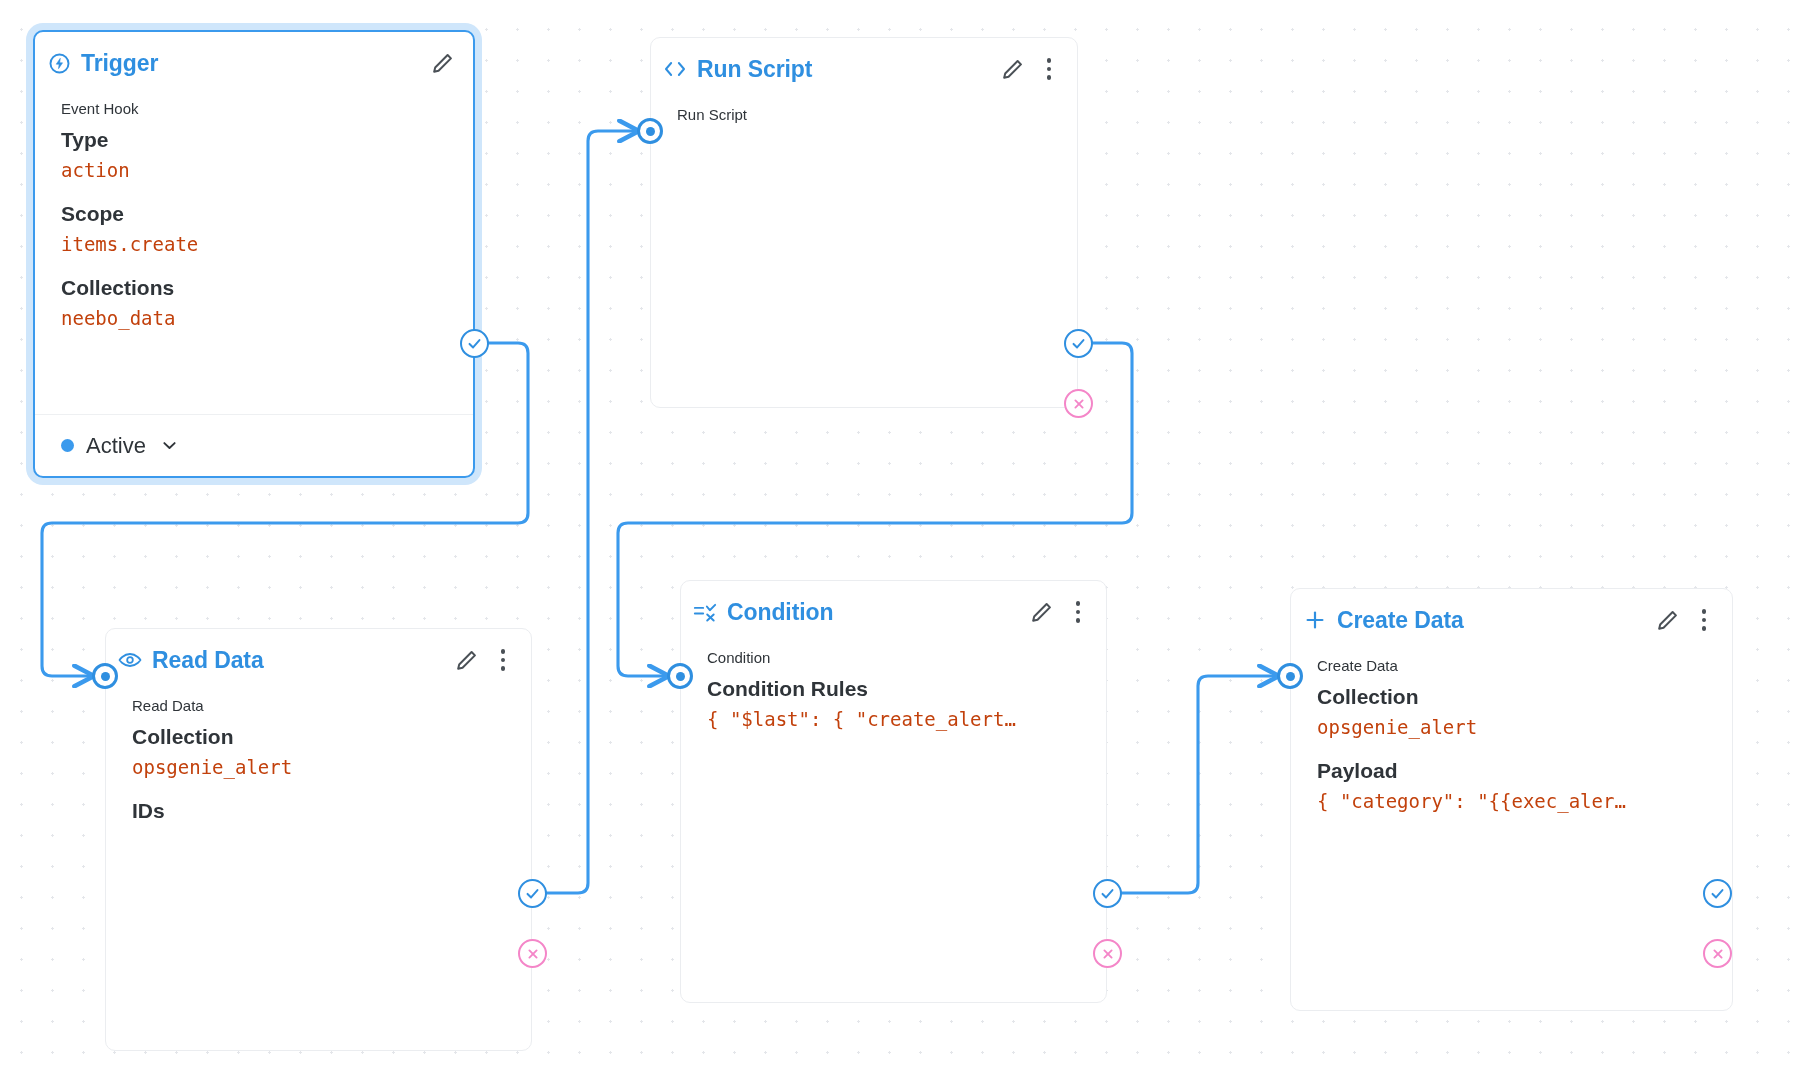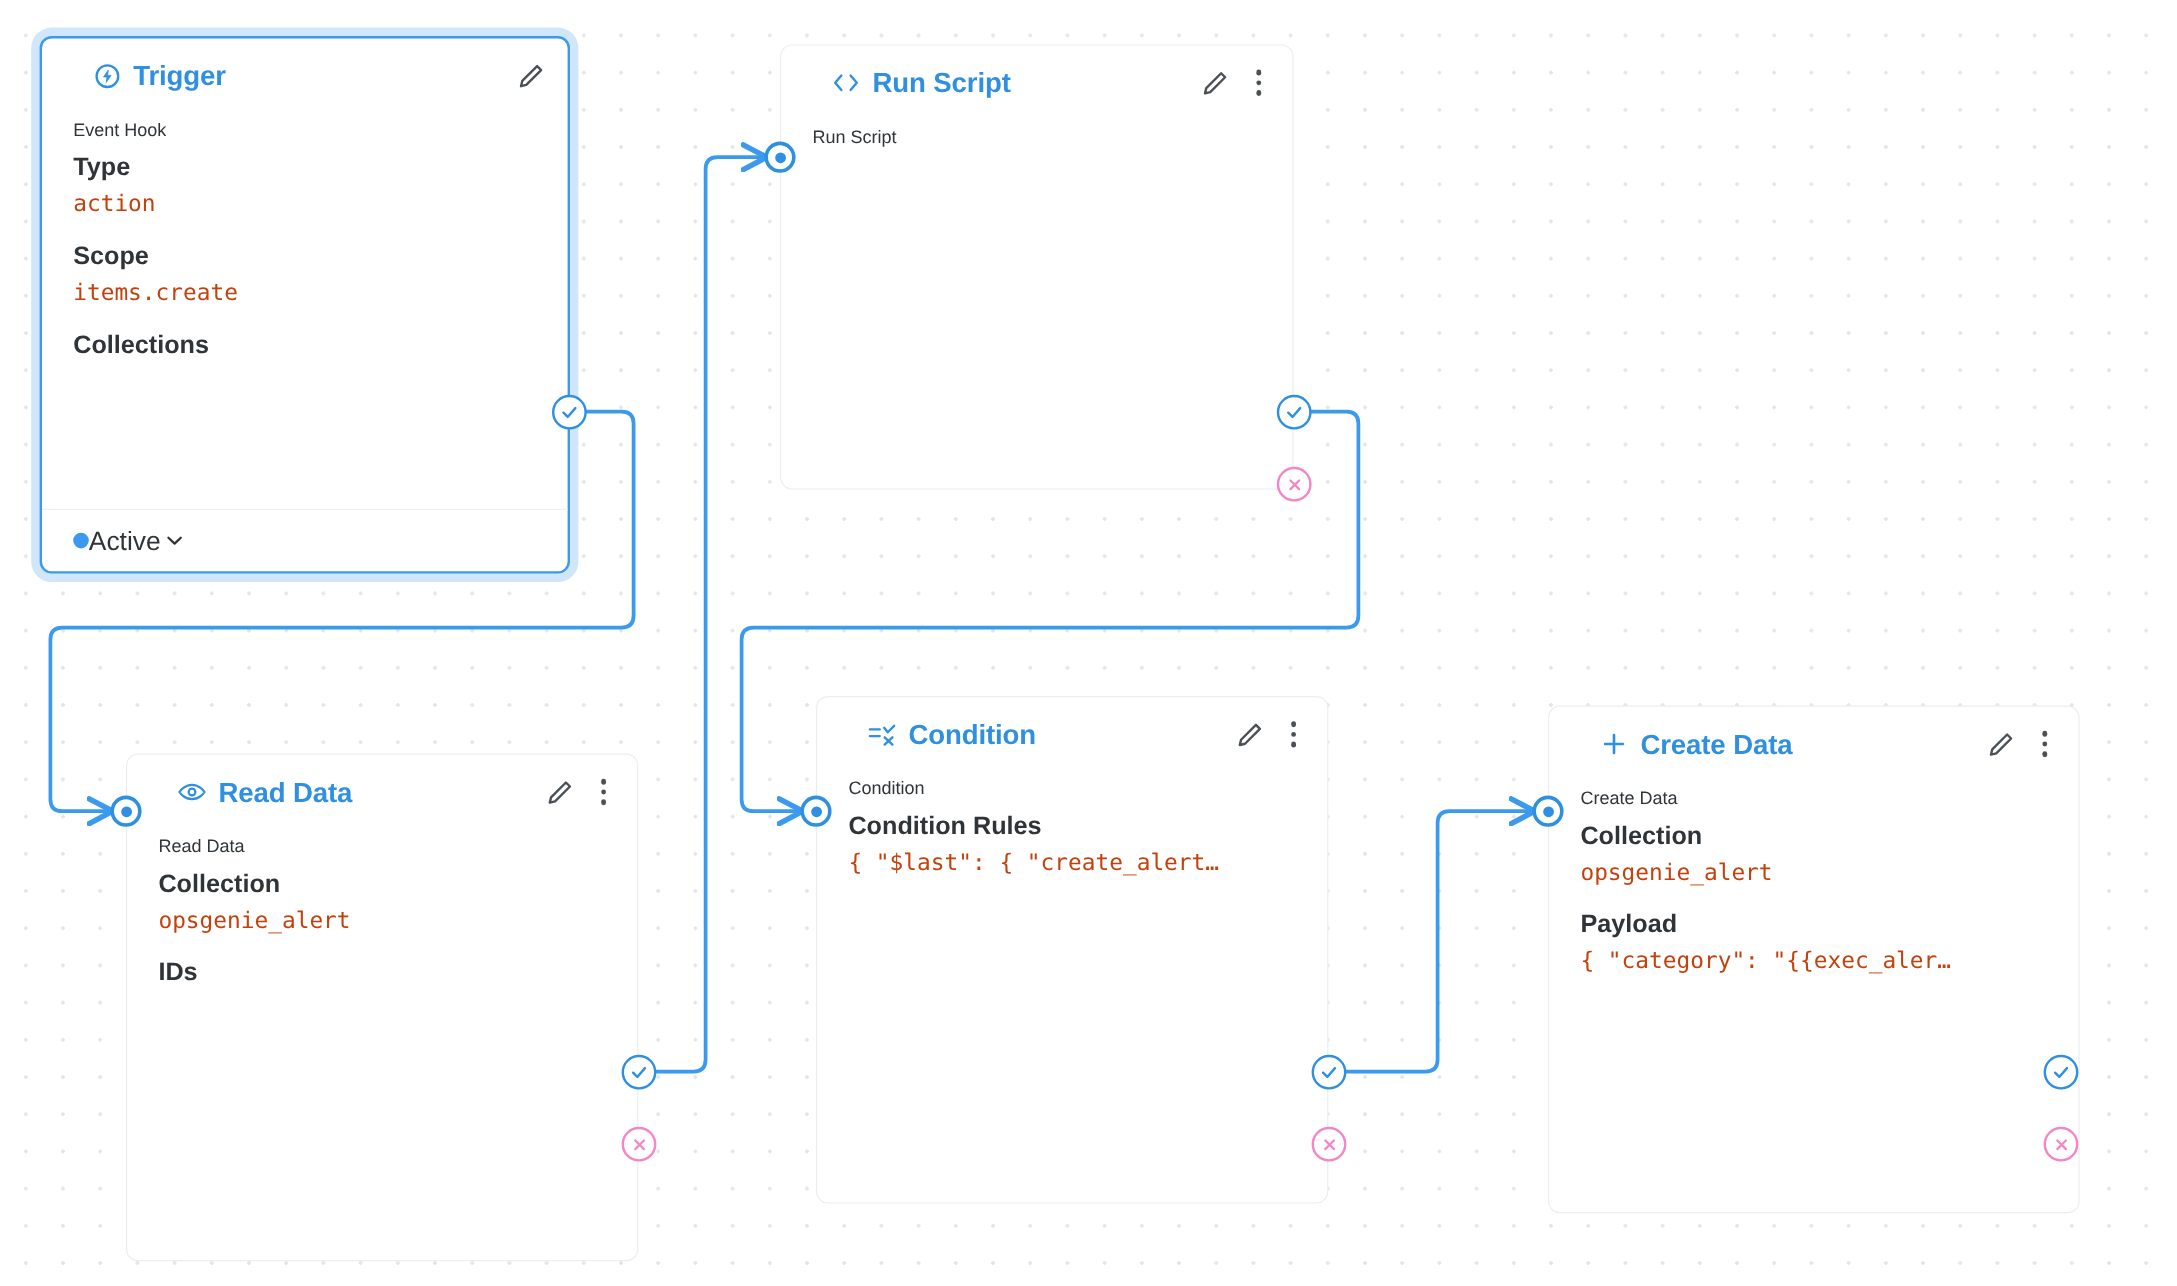--- a/index.html
+++ b/index.html
@@ -27,21 +27,21 @@
     box-sizing:border-box;
   }
   .panel.selected{
     border:2px solid #3b9aed;
     box-shadow:0 0 0 7px #cfe6fb;
   }
 
   .panel-head{
     position:absolute;left:0;top:0;right:0;height:62px;
     display:flex;align-items:center;
-    padding:0 18px 0 42px;
+    padding:0 18px 0 12px;
     box-sizing:border-box;
   }
   .panel-title{
     display:flex;align-items:center;gap:10px;
     color:#2f8fe0;font-size:23px;font-weight:bold;
     letter-spacing:-0.1px;white-space:nowrap;
   }
   .panel-title .tico{display:inline-flex;align-items:center;justify-content:center;width:24px;height:24px;flex:none;}
   .head-actions{margin-left:auto;display:flex;align-items:center;gap:14px;}
   .icon-btn{width:26px;height:26px;display:flex;align-items:center;justify-content:center;cursor:pointer;}
@@ -58,23 +58,23 @@
   .field-label{font-size:21px;font-weight:bold;color:#2f3439;line-height:31px;white-space:nowrap;}
   .field-value{
     font-family:"DejaVu Sans Mono", monospace;
     font-size:19px;color:#c2410c;line-height:30px;
     white-space:nowrap;overflow:hidden;
   }
   .gap{height:13px;}
 
   
   .panel-foot{
-    position:absolute;left:0;right:0;bottom:0;height:52px;
+    position:absolute;left:0;right:0;bottom:0;height:62px;
     border-top:1px solid #eef0f2;
-    display:flex;align-items:center;padding-left:26px;
+    display:flex;align-items:center;padding-left:26px;gap:12px;
     box-sizing:border-box;
   }
   .dot-active{width:13px;height:13px;border-radius:50%;background:#3b9aed;flex:none;}
   .foot-label{font-size:22px;color:#2f3439;}
   .chev{margin-left:2px;display:flex;align-items:center;}
 
   
   .port-in{
     position:absolute;width:26px;height:26px;border-radius:50%;
     border:3px solid #2f8fe0;background:#fff;box-sizing:border-box;
@@ -135,20 +135,21 @@
 
     <div class="panel-body">
       <div class="row-name">Event Hook</div>
       <div class="field-label">Type</div>
       <div class="field-value">action</div>
       <div class="gap"></div>
       <div class="field-label">Scope</div>
       <div class="field-value">items.create</div>
       <div class="gap"></div>
       <div class="field-label">Collections</div>
+      <div class="field-value">neebo_data</div>
     </div>
 
     <div class="panel-foot">
       <span class="dot-active"></span>
       <span class="foot-label">Active</span>
       <span class="chev">
         <svg width="19" height="19" viewBox="0 0 24 24" fill="none" stroke="#2f3439" stroke-width="2.4" stroke-linecap="round" stroke-linejoin="round">
             <path d="M5.5 9 12 15.2 18.5 9"></path>
           </svg>
       </span>

